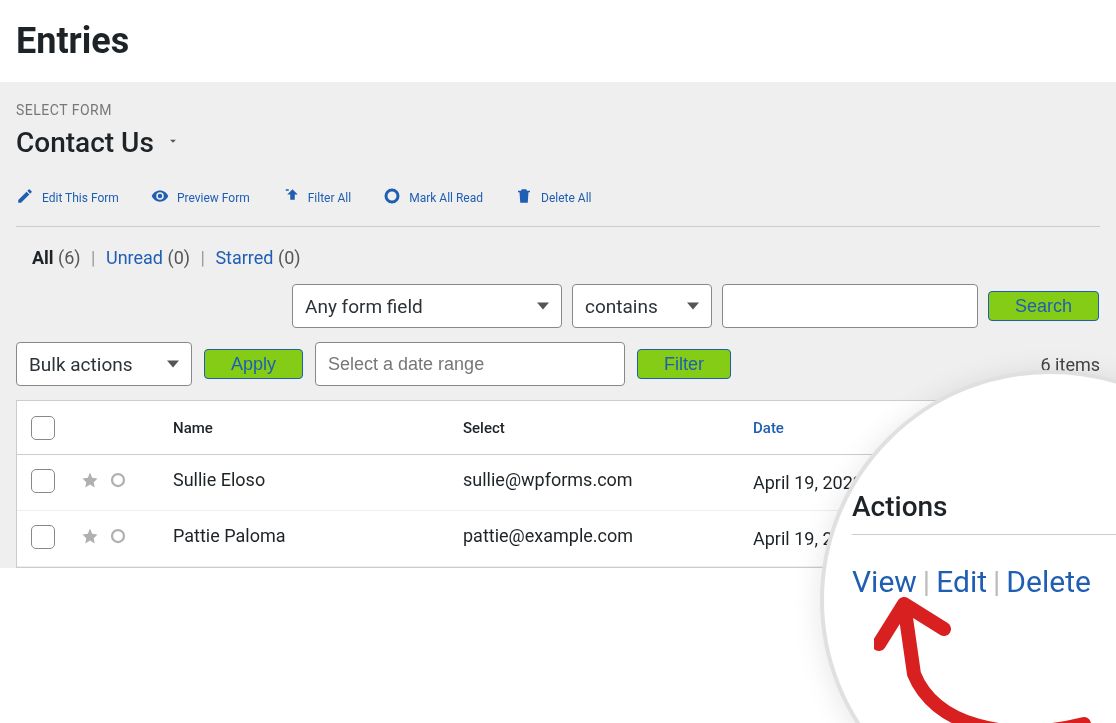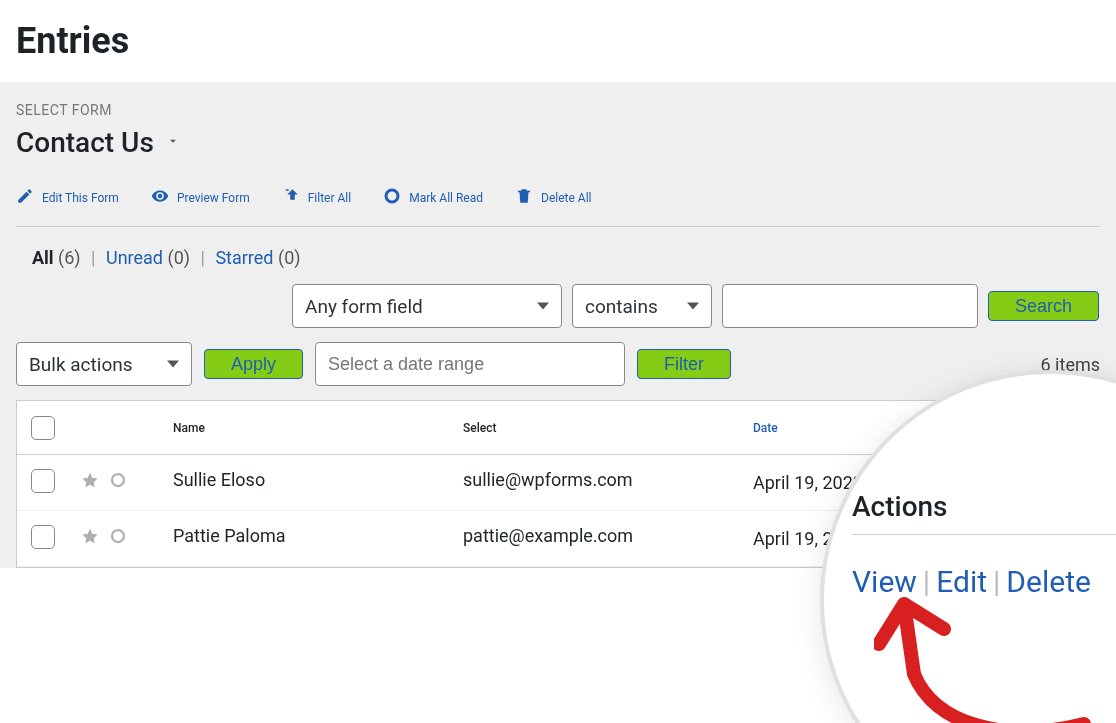--- a/index.html
+++ b/index.html
@@ -26,21 +26,21 @@
     .sel-cond { width: 140px; }
     .text-input { background: #fff; border: 1px solid #888; border-radius: 4px; height: 44px; padding: 0 12px; font-size: 18px; width: 256px; }
     .btn { background: #84cc16; border: 1px solid #1f5eb3; color: #1f5eb3; font-size: 18px; border-radius: 4px; height: 30px; padding: 0 26px; cursor: pointer; }
     .second-row { display: flex; gap: 12px; align-items: center; margin-bottom: 14px; }
     .sel-bulk { width: 176px; }
     .date-input { width: 310px; }
     .date-input::placeholder { color: #777; }
     .spacer { flex: 1; }
     .pagination-label { font-size: 18px; color: #444; }
     .table { background: #fff; border: 1px solid #ccc; width: 100%; }
-    .table-header { display: grid; grid-template-columns: 56px 100px 290px 290px 220px 120px; align-items: center; height: 54px; border-bottom: 1px solid #ccc; font-size: 12px; }
+    .table-header { display: grid; grid-template-columns: 56px 100px 290px 290px 220px 120px; align-items: center; height: 54px; border-bottom: 1px solid #ccc; font-size: 15px; }
     .th { font-weight: 500; }
     .th.link { color: #1f5eb3; }
     .checkbox { width: 24px; height: 24px; border: 1.5px solid #888; border-radius: 5px; background: #fff; margin-left: 14px; cursor: pointer; }
     .table-row { display: grid; grid-template-columns: 56px 100px 290px 290px 220px 120px; align-items: flex-start; padding: 14px 0; border-bottom: 1px solid #eee; font-size: 18px; }
     .icons-cell { display: flex; gap: 10px; align-items: center; padding-left: 8px; padding-top: 2px; }
     .star-icon svg, .circle-icon svg { width: 18px; height: 18px; fill: #b0b0b0; }
     .date-cell { line-height: 1.5; }
     
     .zoom-circle { position: absolute; left: 820px; top: 370px; width: 460px; height: 460px; border-radius: 50%; border: 4px solid #e0e0e0; background: #fff; box-shadow: 0 4px 30px rgba(0,0,0,0.1); overflow: hidden; }
     .zoom-inner { position: absolute; inset: 0; }

